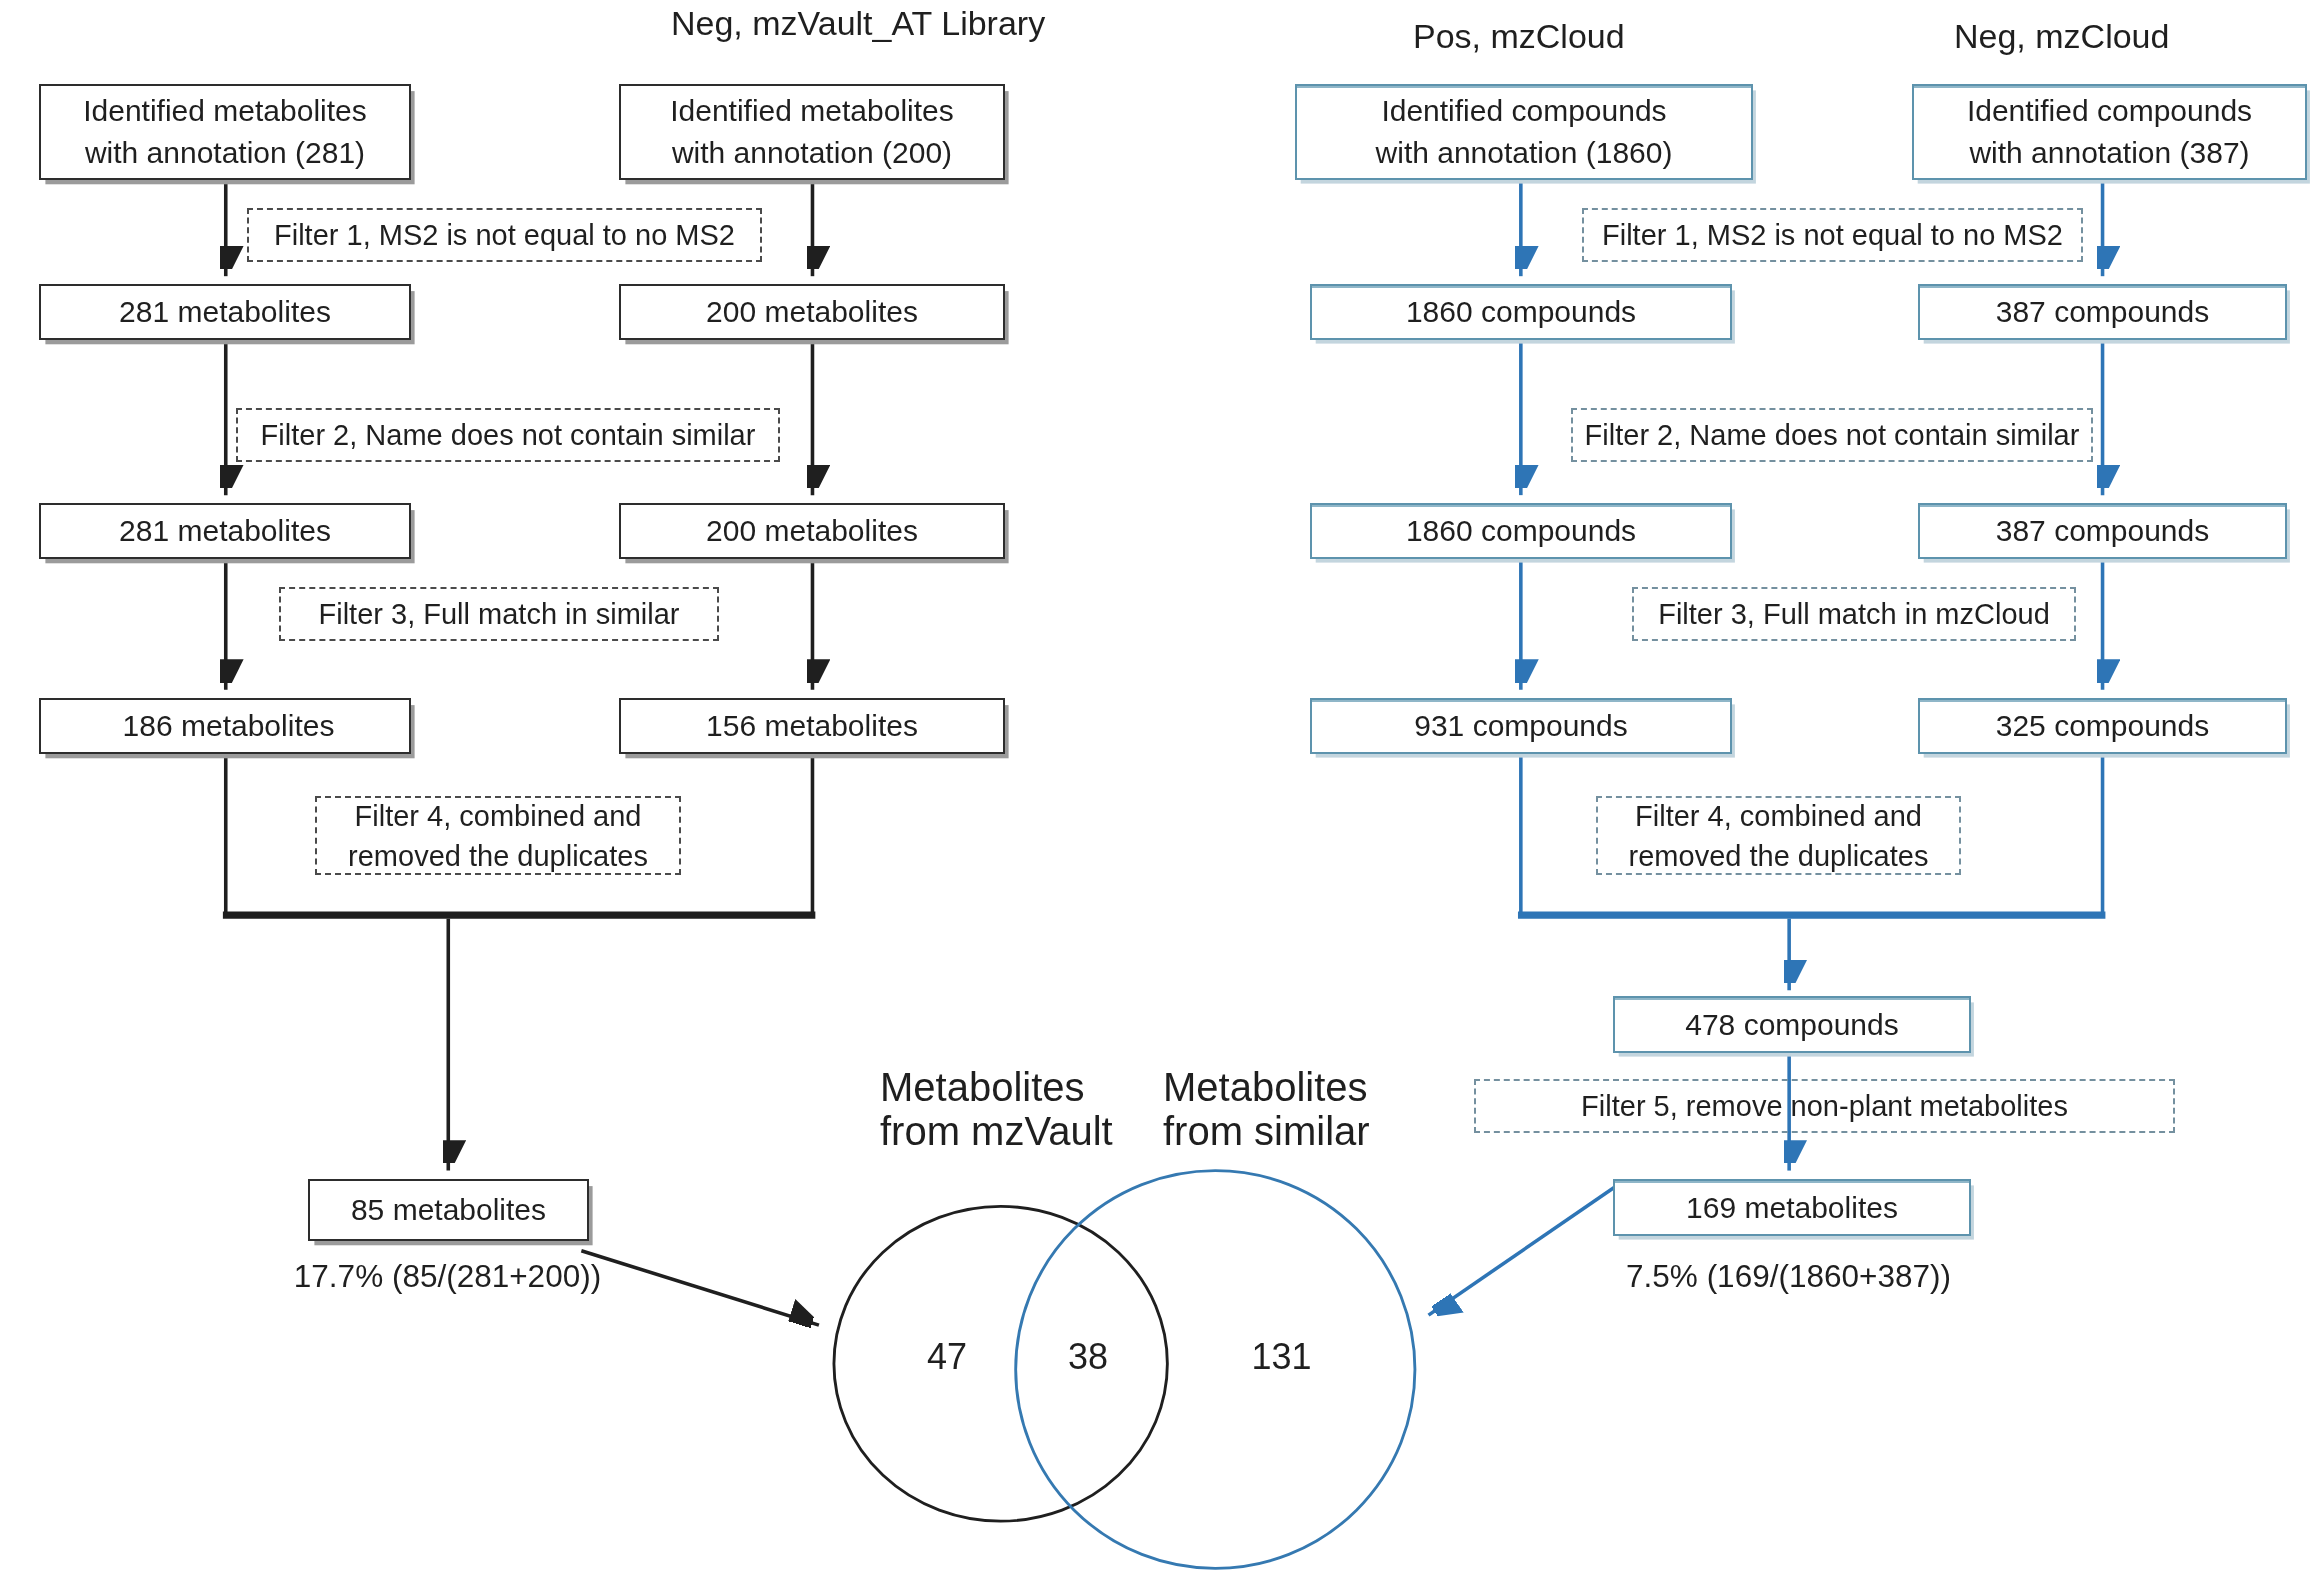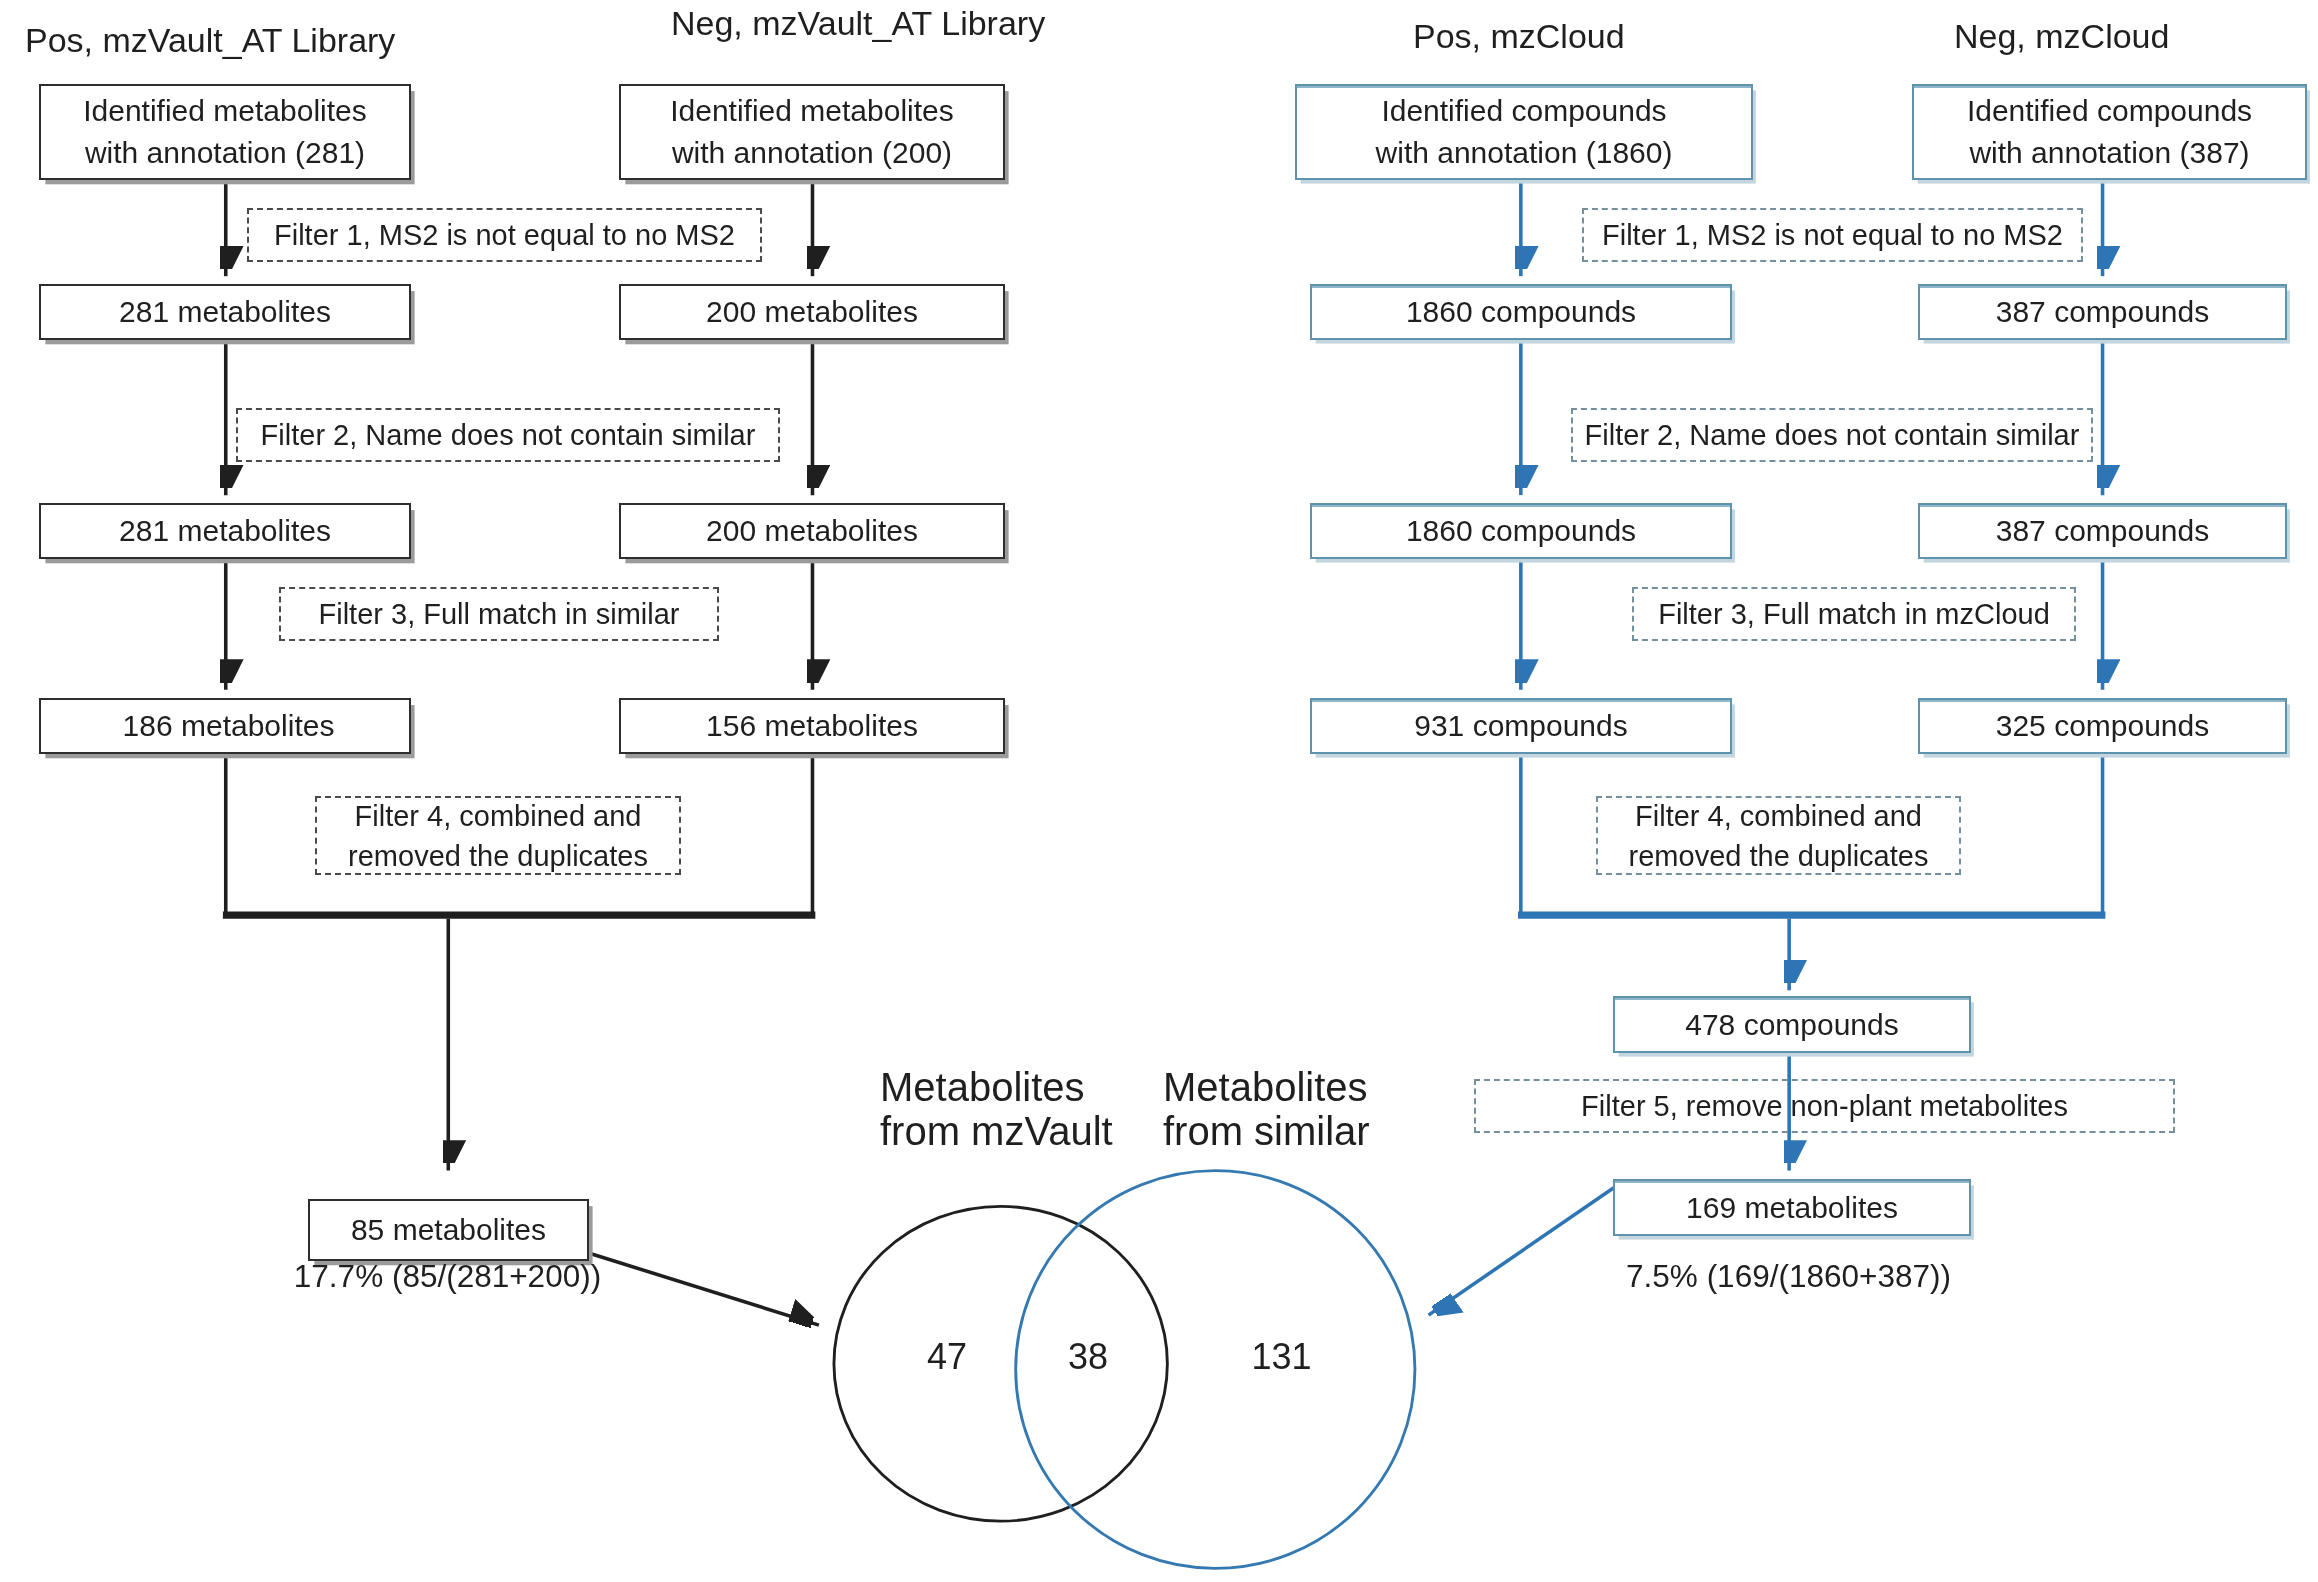--- a/index.html
+++ b/index.html
@@ -79,21 +79,20 @@
       <path d="M2121 1279 L2942 1279" stroke-width="10"></path>
       <path d="M2500 1284 L2500 1384" marker-end="url(#ahU)"></path>
       <path d="M2500 1475 L2500 1636" marker-end="url(#ahU)"></path>
       <path d="M2262 1655 L1996 1838" marker-end="url(#ahU)"></path>
     </g>
 
     <ellipse cx="1398" cy="1906" rx="233" ry="220" fill="none" stroke="#1f1f1f" stroke-width="4"></ellipse>
     <ellipse cx="1698" cy="1914" rx="279" ry="278" fill="none" stroke="#3579b1" stroke-width="4"></ellipse>
   </svg>
 
-  <div class="abs title" style="left:25px;top:20px;">Pos, mzVault_AT Library</div>
   <div class="abs title" style="left:671px;top:3px;">Neg, mzVault_AT Library</div>
 
   <div class="abs box box-dark" style="left:39px;top:84px;width:372px;height:96px;">
     <span>Identified metabolites</span>
     <span>with annotation (281)</span>
   </div>
   <div class="abs box box-dark" style="left:619px;top:84px;width:386px;height:96px;">
     <span>Identified metabolites</span>
     <span>with annotation (200)</span>
   </div>
@@ -129,21 +128,21 @@
   </div>
   <div class="abs box box-dark" style="left:619px;top:698px;width:386px;height:56px;">
     <span>156 metabolites</span>
   </div>
 
   <div class="abs dash dash-dark" style="left:315px;top:796px;width:366px;height:79px;background:#ffffff;">
     <span>Filter 4, combined and</span>
     <span>removed the duplicates</span>
   </div>
 
-  <div class="abs box box-dark" style="left:308px;top:1179px;width:281px;height:62px;margin-top:20px;">
+  <div class="abs box box-dark" style="left:308px;top:1179px;width:281px;height:62px;">
     <span>85 metabolites</span>
   </div>
   <div class="abs pct" style="left:165px;top:1258px;width:565px;">17.7% (85/(281+200))</div>
 
   <div class="abs title" style="left:1413px;top:15.7px;">Pos, mzCloud</div>
   <div class="abs title" style="left:1954px;top:15.7px;">Neg, mzCloud</div>
 
   <div class="abs box box-blue" style="left:1295px;top:84px;width:458px;height:96px;">
     <span>Identified compounds</span>
     <span>with annotation (1860)</span>

